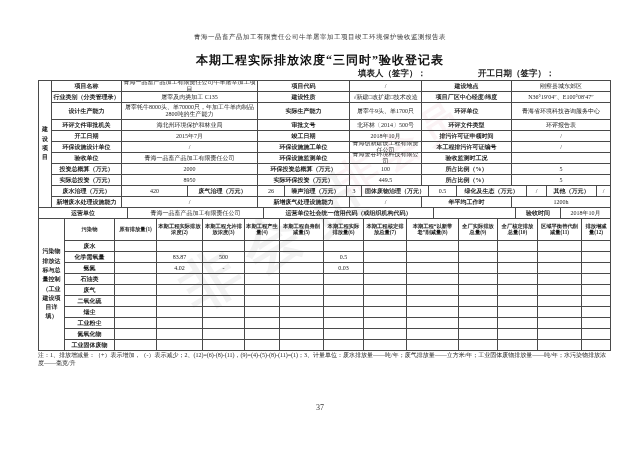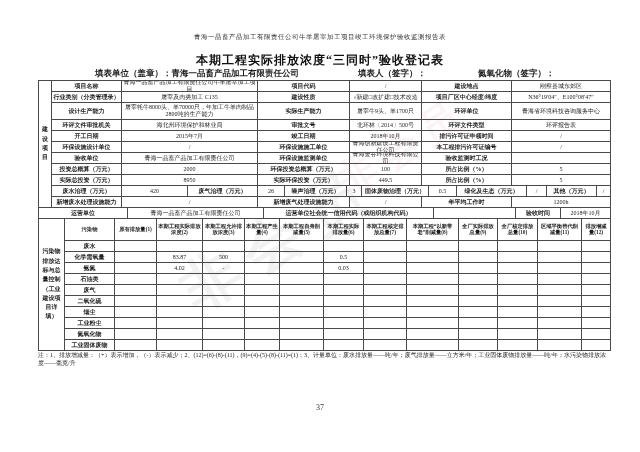--- a/index.html
+++ b/index.html
@@ -53,23 +53,22 @@
   .wm1{left:170px;top:200px;font-size:58px;letter-spacing:14px;color:rgba(130,130,130,0.10);transform:rotate(-32deg);}
   .wm2{left:330px;top:120px;font-size:40px;letter-spacing:8px;color:rgba(215,120,140,0.09);transform:rotate(-32deg);}
 </style>
 </head>
 <body>
 
 <div class="report-header">青海一品畜产品加工有限责任公司牛羊屠宰加工项目竣工环境保护验收监测报告表</div>
 <div class="doc-title">本期工程实际排放浓度“三同时”验收登记表</div>
 
 <div class="fill-row">
-  <span class="fill-unit">填表单位（盖章）：青海一品畜产品加工有限责任公司</span>
   <span class="fill-person">填表人（签字）：</span>
-  <span class="fill-handler">氮氧化物（签字）：</span>
+  <span class="fill-handler">开工日期（签字）：</span>
 </div>
 
 <div class="wm wm1">非会员</div>
 <div class="wm wm2">非会员</div>
 
 <div id="tbl">
     <div class="sec">
       <div class="side" style="width: 13px;">建设项目</div>
       <div class="rows">
         <div class="row" style="height: 11px;">

